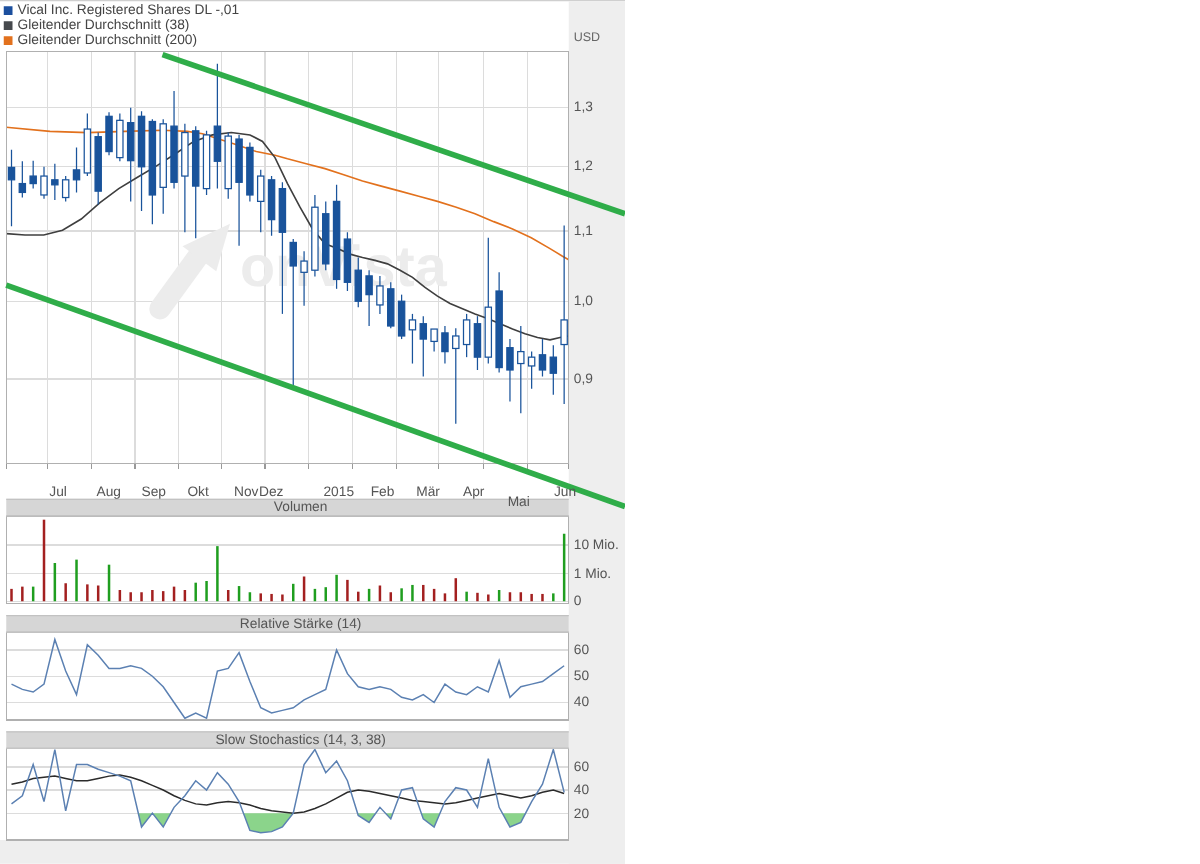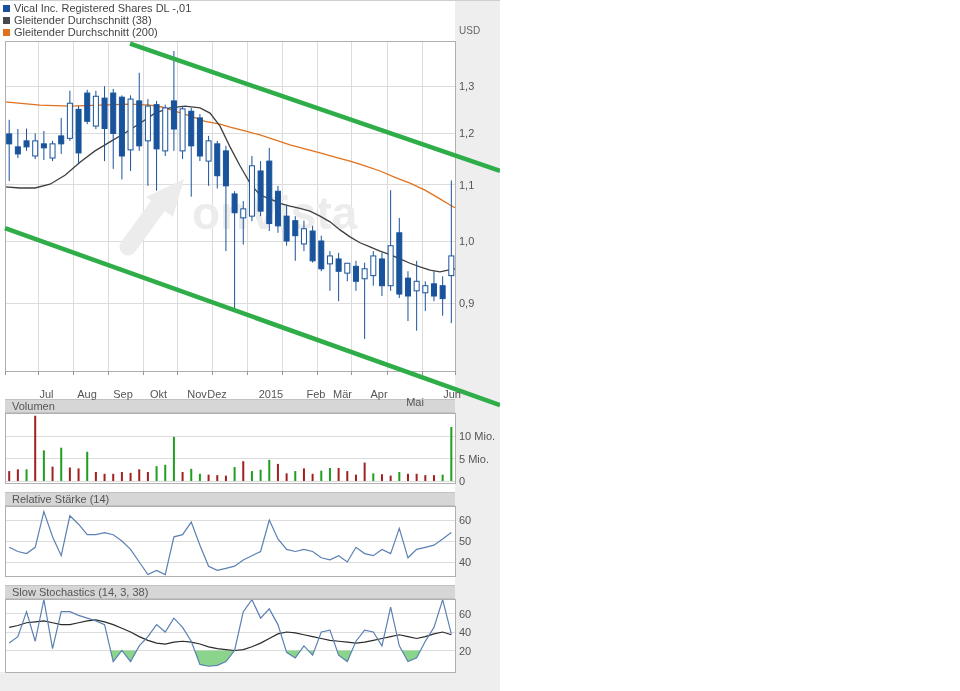--- a/index.html
+++ b/index.html
@@ -10,21 +10,21 @@
   .axis-strip{position:absolute;left:455px;top:0;width:45px;height:691px;background:#eeeeee;}
   .bottom-strip{position:absolute;left:0;top:671px;width:500px;height:20px;background:#eeeeee;}
   svg.chart-canvas{position:absolute;left:0;top:0;}
   .legend{position:absolute;left:2px;top:1px;}
   .legend-row{display:flex;align-items:center;height:12px;}
   .swatch{width:7px;height:7px;margin:0 4px 0 1px;flex:0 0 auto;}
   .legend-label{font-size:11px;color:#444;white-space:nowrap;}
   .usd-label{position:absolute;left:459px;top:24px;font-size:10px;color:#666;}
   .panel-hdr{position:absolute;left:5px;width:450px;height:14px;background:#d6d6d6;
     border-top:1px solid #c2c2c2;border-bottom:1px solid #c2c2c2;box-sizing:border-box;
-    font-size:11px;color:#555;line-height:12px;padding-left:7px;}
+    font-size:11px;color:#555;line-height:12px;padding-left:21px;text-align:center;}
   .hdr-vol{top:398px;} .hdr-rsi{top:491px;} .hdr-stoch{top:584px;}
   .axlbl{position:absolute;font-size:11px;color:#555;white-space:nowrap;}
   .xlbl{position:absolute;font-size:11px;color:#555;width:40px;text-align:center;white-space:nowrap;margin-top:16px;}
 </style>
 </head>
 <body>
 
 <div class="page">
   <div class="widget">
     <div class="axis-strip"></div>
@@ -281,27 +281,27 @@
         <div class="axlbl" style="left: 459px; top: 177.767px;">1,1</div>
         <div class="axlbl" style="left: 459px; top: 234px;">1,0</div>
         <div class="axlbl" style="left: 459px; top: 296.163px;">0,9</div>
         <div class="xlbl" style="left: 26.5px; top: 371px; width: 40px;">Jul</div>
         <div class="xlbl" style="left: 67px; top: 371px; width: 40px;">Aug</div>
         <div class="xlbl" style="left: 103px; top: 371px; width: 40px;">Sep</div>
         <div class="xlbl" style="left: 138.5px; top: 371px; width: 40px;">Okt</div>
         <div class="xlbl" style="left: 177px; top: 371px; width: 40px;">Nov</div>
         <div class="xlbl" style="left: 197px; top: 371px; width: 40px;">Dez</div>
         <div class="xlbl" style="left: 251px; top: 371px; width: 40px;">2015</div>
-        <div class="xlbl" style="left: 296px; top: 371px; width: 40px; text-align: center;">Feb</div>
+        <div class="xlbl" style="left: 286px; top: 371px; width: 40px; text-align: center;">Feb</div>
         <div class="xlbl" style="left: 322.5px; top: 371px; width: 40px;">Mär</div>
         <div class="xlbl" style="left: 359px; top: 371px; width: 40px;">Apr</div>
         <div class="xlbl" style="left: 395px; top: 379px; width: 40px;">Mai</div>
         <div class="xlbl" style="left: 432px; top: 371px; width: 40px;">Jun</div>
         <div class="axlbl" style="left: 459px; top: 429px;">10 Mio.</div>
-        <div class="axlbl" style="left: 459px; top: 451.5px;">5 Mio.</div>
+        <div class="axlbl" style="left: 459px; top: 451.5px;">1 Mio.</div>
         <div class="axlbl" style="left: 459px; top: 474px;">0</div>
         <div class="axlbl" style="left: 459px; top: 513px;">60</div>
         <div class="axlbl" style="left: 459px; top: 534px;">50</div>
         <div class="axlbl" style="left: 459px; top: 555px;">40</div>
         <div class="axlbl" style="left: 459px; top: 606.5px;">60</div>
         <div class="axlbl" style="left: 459px; top: 625px;">40</div>
         <div class="axlbl" style="left: 459px; top: 643.5px;">20</div>
       </div>
   </div>
 </div>

